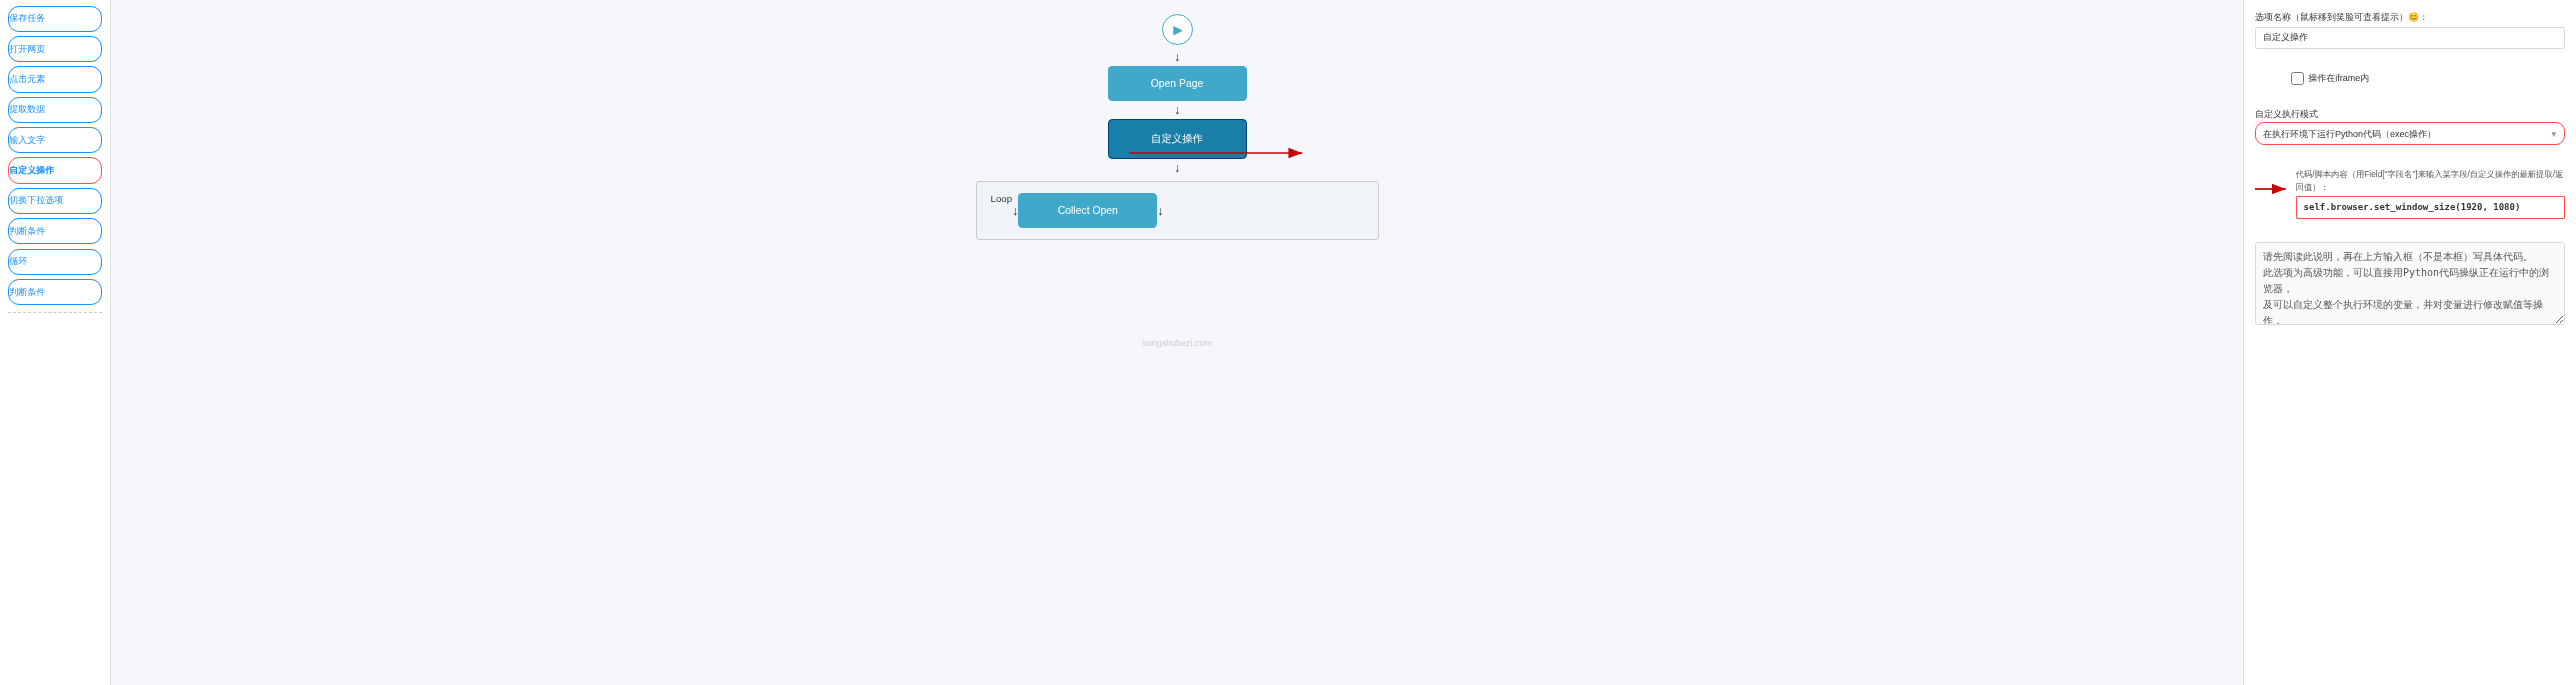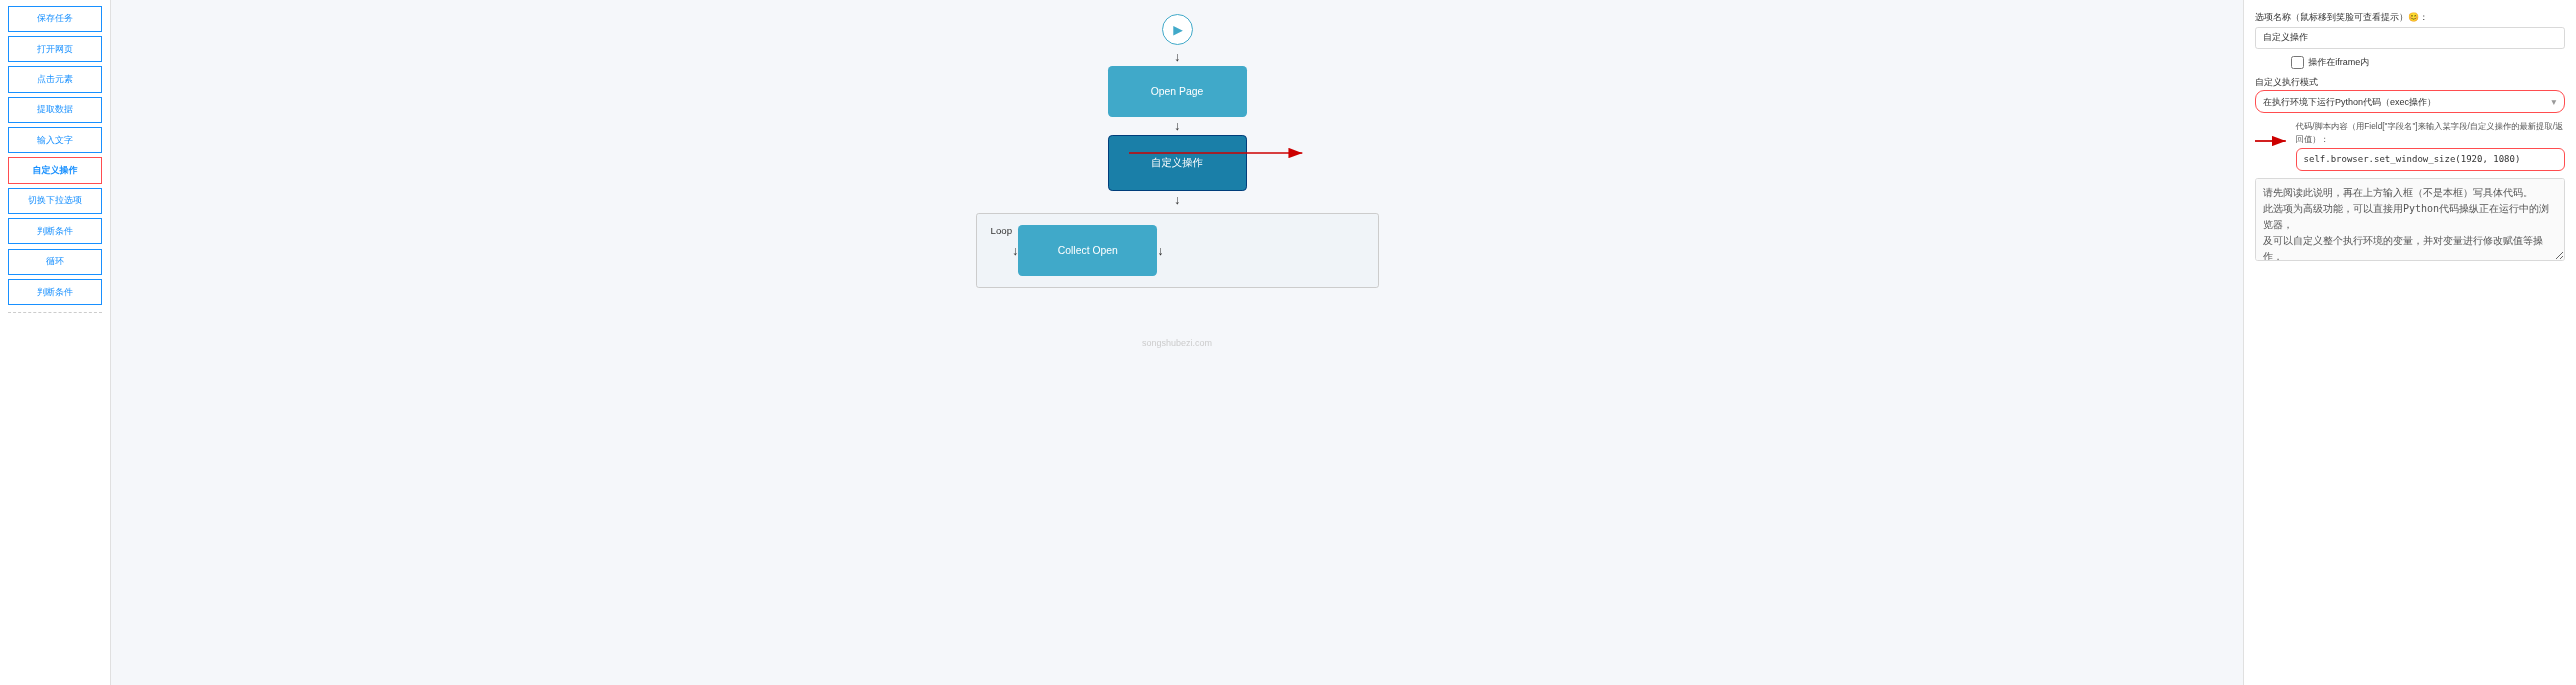--- a/index.html
+++ b/index.html
@@ -21,25 +21,25 @@
       flex-direction: column;
       padding: 5.6px 8.3px;
       gap: 4.2px;
       overflow-y: auto;
       flex-shrink: 0;
     }
     .sidebar-btn {
       display: block;
       width: 100%;
       padding: 5.6px 0;
-      text-align: center;
+      text-align: left;
       border: 0.7px solid #1890ff;
       background: #fff;
       color: #1890ff;
-      border-radius: 0;
+      border-radius: 11px;
       cursor: pointer;
       font-size: 9px;
     }
     .sidebar-btn.active {
       border: 1.4px solid #ff4d4f;
       color: #1890ff;
       font-weight: bold;
     }
     .sidebar-divider {
       border: none;
@@ -81,21 +81,21 @@
       color: #333;
       font-size: 12.5px;
       line-height: 1;
       margin: 2.8px 0;
     }
 
     .flow-node {
       background: #40a9c9;
       color: #fff;
       border-radius: 4.2px;
-      padding: 20px 28px;
+      padding: 12px 28px;
       font-size: 10.4px;
       text-align: center;
       min-width: 139px;
       cursor: pointer;
     }
     .flow-node.active-node {
       background: #1a7fa8;
       border: 1.4px solid #003d7a;
     }
     .flow-node.collect-node {
@@ -138,21 +138,21 @@
     
     .right-panel {
       width: 333px;
       background: #fff;
       border-left: 0.7px solid #e0e0e0;
       padding: 11px;
       overflow-y: auto;
       flex-shrink: 0;
       display: flex;
       flex-direction: column;
-      gap: 7px;
+      gap: 23px;
     }
     .panel-label {
       font-size: 9px;
       color: #333;
       margin-bottom: 2.8px;
     }
     .panel-input {
       width: 100%;
       border: 0.7px solid #d9d9d9;
       border-radius: 2.8px;
@@ -190,27 +190,28 @@
       top: 50%;
       transform: translateY(-50%);
       pointer-events: none;
       color: #999;
       font-size: 8.3px;
     }
 
     .code-input-box {
       width: 100%;
       border: 1.4px solid #ff4d4f;
-      border-radius: 6px;
+      border-radius: 1px;
       padding: 5.6px 7px;
       font-size: 9px;
       color: #333;
       font-family: monospace;
       background: #fff;
       outline: none;
+      font-weight: bold;
     }
 
     .panel-textarea {
       width: 100%;
       border: 0.7px solid #d9d9d9;
       border-radius: 2.8px;
       padding: 5.6px 7px;
       font-size: 10px;
       color: #555;
       line-height: 1.6;

